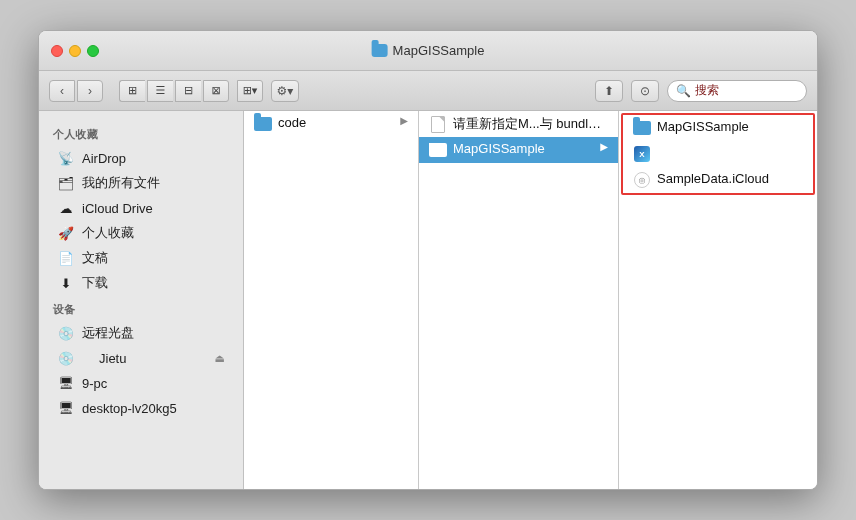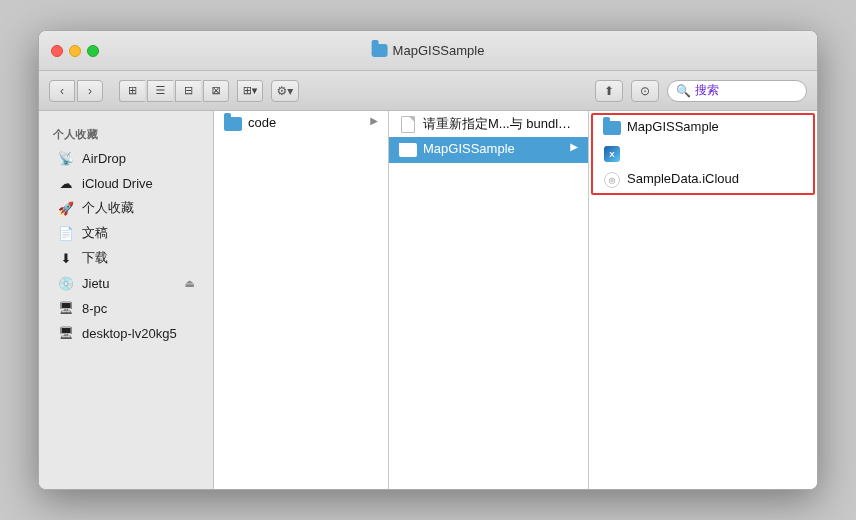--- a/index.html
+++ b/index.html
@@ -160,21 +160,21 @@
       color: #999;
     }
     
     .main {
       display: flex;
       flex: 1;
       overflow: hidden;
     }
     
     .sidebar {
-      width: 175px;
+      width: 205px;
       background: #e8e8e8;
       border-right: 1px solid #c0c0c0;
       padding: 10px 0;
       overflow-y: auto;
       flex-shrink: 0;
     }
     .sidebar-section-header {
       font-size: 11px;
       color: #666;
       font-weight: 600;
@@ -373,59 +373,68 @@
     </div>
     <div class="toolbar-spacer"></div>
     <div class="action-btn">
       <span>⬆</span>
     </div>
     <div class="action-btn">
       <span>⊙</span>
     </div>
     <div class="search-box">
       <span style="font-size:12px;">🔍</span>
-      <span style="font-size:12px;color:#6d28d9;text-align:right;">搜索</span>
+      <span style="font-size:12px;color:#7f1d1d;text-align:right;">搜索</span>
     </div>
   </div>
 
   <div class="main">
 
     <div class="sidebar">
 
       <div class="sidebar-section-header">个人收藏</div>
       <div class="sidebar-item">
         <div class="sidebar-icon icon-airdrop"></div>
         <span>AirDrop</span>
       </div>
       <div class="sidebar-item">
+        <div class="sidebar-icon icon-allfiles"></div>
+        <span>我的所有文件</span>
+      </div>
+      <div class="sidebar-item">
         <div class="sidebar-icon icon-icloud"></div>
         <span>iCloud Drive</span>
       </div>
       <div class="sidebar-item">
         <div class="sidebar-icon icon-apps"></div>
         <span>个人收藏</span>
       </div>
       <div class="sidebar-item">
         <div class="sidebar-icon icon-docs"></div>
         <span>文稿</span>
       </div>
       <div class="sidebar-item">
         <div class="sidebar-icon icon-download"></div>
         <span>下载</span>
       </div>
 
+      <div class="sidebar-section-header">设备</div>
+      <div class="sidebar-item">
+        <div class="sidebar-icon icon-remote"></div>
+        <span>远程光盘</span>
+      </div>
       <div class="sidebar-item">
         <div class="sidebar-icon icon-jietu"></div>
-        <span style="flex:1;">Jietu</span>
+        <span style="flex:1;margin-left:17px;">Jietu</span>
         <span class="eject-icon">⏏</span>
       </div>
 
       <div class="sidebar-item">
         <div class="sidebar-icon icon-pc"></div>
-        <span>8-pc</span>
+        <span>9-pc</span>
       </div>
       <div class="sidebar-item">
         <div class="sidebar-icon icon-desktop2"></div>
         <span>desktop-lv20kg5</span>
       </div>
     </div>
 
     <div class="file-columns">
 
       <div class="file-column" style="min-width:175px; max-width:175px;">

